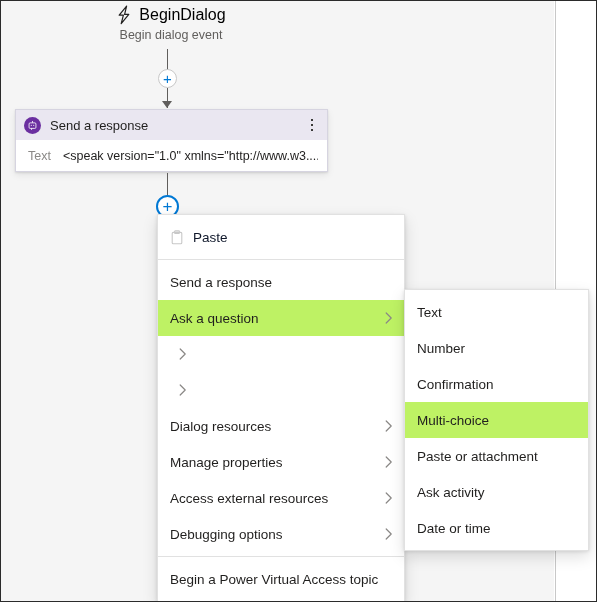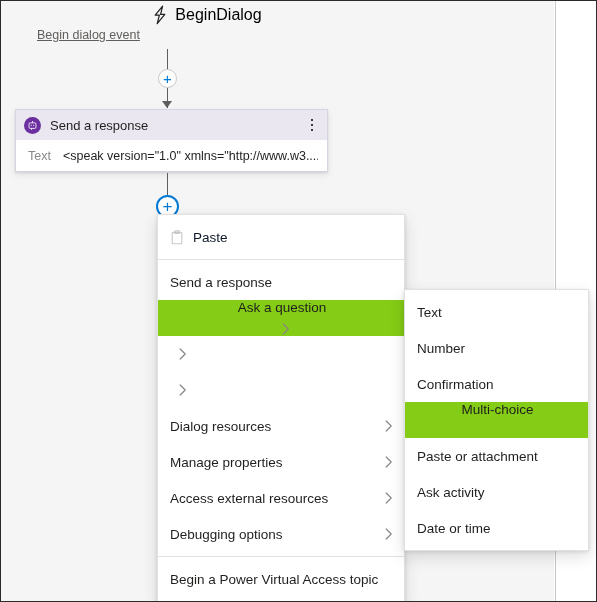--- a/index.html
+++ b/index.html
@@ -39,40 +39,38 @@
     height: 600px;
     background: #ffffff;
     border-left: 1px solid #c8c8c8;
   }
   
   .trigger {
     position: absolute;
     left: 0;
     top: 4px;
     width: 340px;
-    text-align: left;
-    padding-left: 36px;
+    text-align: center;
   }
   .trigger-title-row {
     display: flex;
     align-items: center;
     justify-content: center;
     gap: 7px;
   }
   .bolt-icon {
     width: 16px;
     height: 20px;
     display: block;
     color: #201f1e;
   }
   .trigger-sub {
     margin-top: 3px;
     font-size: 12.5px;
     color: #605e5c;
-    text-decoration: underline;
   }
   
   .edge {
     position: absolute;
     width: 1px;
     background: #605e5c;
     left: 166px;
   }
   .edge-1 { top: 48px; height: 22px; }
   .edge-2 { top: 87px; height: 20px; }
@@ -213,21 +211,21 @@
     display: flex;
     align-items: center;
     height: 36px;
     padding: 0 10px 0 12px;
     box-sizing: border-box;
     font-size: 13.5px;
     color: #201f1e;
     cursor: pointer;
     background: #ffffff;
   }
-  .menu-item.highlight { background: #84cc16; flex-direction: column; }
+  .menu-item.highlight { background: #bef264; }
   .menu-item.disabled { color: #0f172a; cursor: default; }
   .menu-item .mi-label { flex: 1 1 auto; white-space: nowrap; }
   .menu-sep {
     height: 1px;
     background: #e1e1e1;
     margin: 4px 0;
   }
   .clip-icon {
     width: 14px;
     height: 15px;

